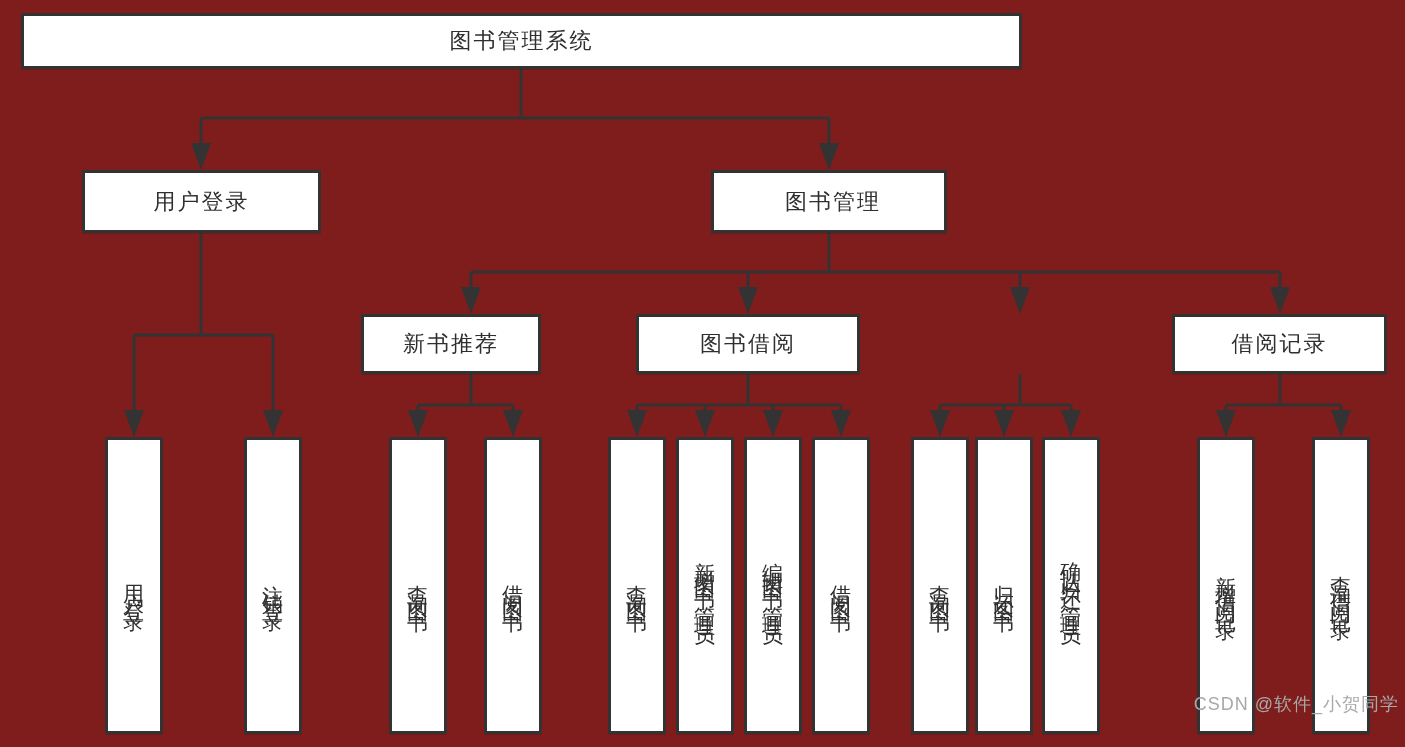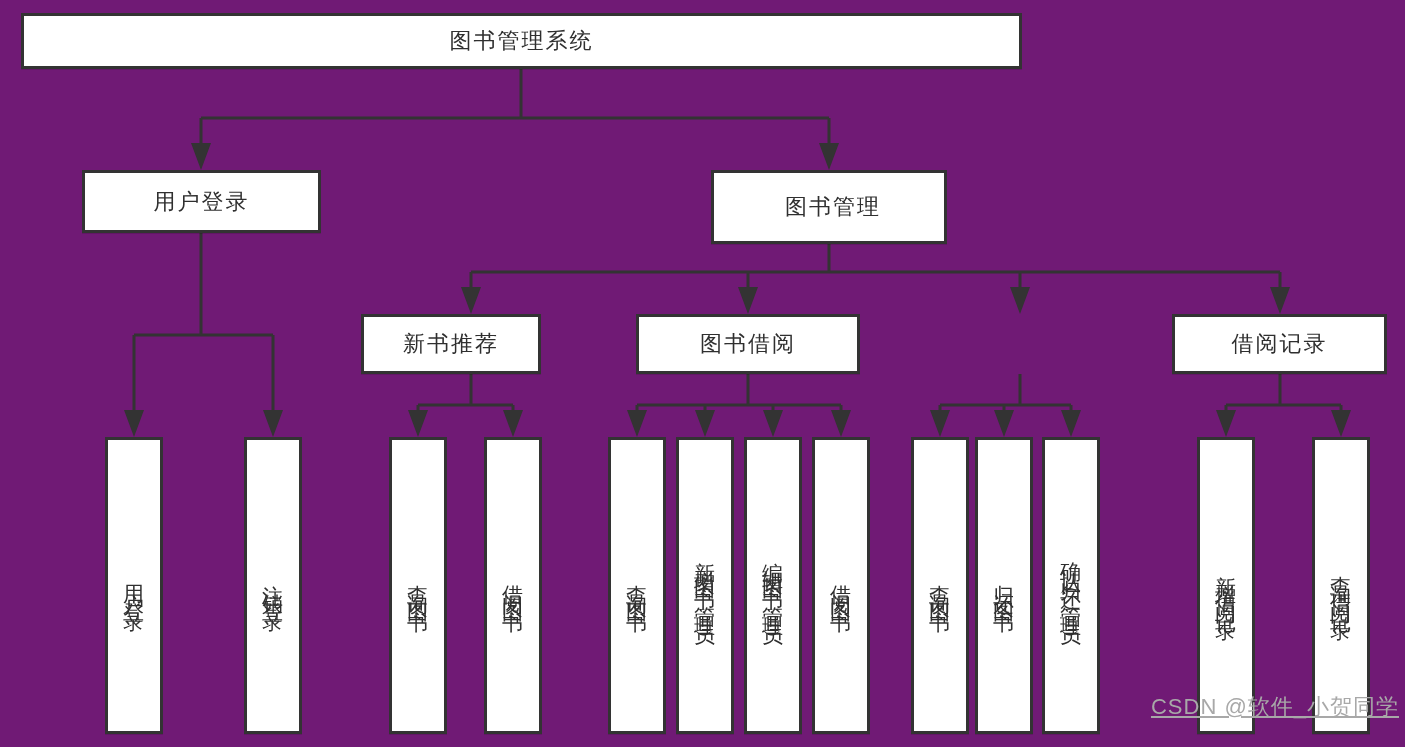--- a/index.html
+++ b/index.html
@@ -5,21 +5,21 @@
   html, body {
     margin: 0; padding: 0;
     background: #ffffff;
     width: 1405px; height: 747px;
     overflow: hidden;
     font-family: "Liberation Sans", sans-serif;
   }
   #stage {
     position: relative;
     width: 1405px; height: 747px;
-    background: #701a75;
+    background: #7f1d1d;
   }
   #wires {
     position: absolute; left: 0; top: 0;
     width: 1405px; height: 747px;
   }
   .box {
     position: absolute;
     background: #ffffff;
     border: 3px solid #333333;
     box-sizing: border-box;
@@ -38,24 +38,23 @@
     writing-mode: vertical-rl;
     text-orientation: mixed;
     font-size: 21px;
     letter-spacing: 9px;
     line-height: 1;
   }
   .watermark {
     position: absolute;
     right: 6px;
     top: 692px;
-    font-size: 22px;
+    font-size: 18px;
     letter-spacing: 1px;
     color: #a8a8a8;
-    text-decoration: underline;
     white-space: nowrap;
   }
 </style>
 </head>
 <body>
 
 <div id="stage">
 
   <svg id="wires" viewBox="0 0 1405 747" xmlns="http://www.w3.org/2000/svg">
     <path fill="none" stroke="#333333" stroke-width="3" d="M521,69 V118 M201,118 H829 M201,118 V146 M829,118 V146
@@ -70,21 +69,21 @@
              M124,410 h20 l-10,27 z  M263,410 h20 l-10,27 z
              M408,410 h20 l-10,27 z  M503,410 h20 l-10,27 z
              M627,410 h20 l-10,27 z  M695,410 h20 l-10,27 z  M763,410 h20 l-10,27 z  M831,410 h20 l-10,27 z
              M930,410 h20 l-10,27 z  M994,410 h20 l-10,27 z  M1061,410 h20 l-10,27 z
              M1216,410 h20 l-10,27 z M1331,410 h20 l-10,27 z"></path>
   </svg>
 
   <div class="box h-box" style="left:21px; top:13px; width:1001px; height:56px;">图书管理系统</div>
 
   <div class="box h-box" style="left:82px; top:170px; width:239px; height:63px;">用户登录</div>
-  <div class="box h-box" style="left:711px; top:170px; width:236px; height:74px;padding-left:8px;">图书管理</div>
+  <div class="box h-box" style="left:711px; top:170px; width:236px; height:63px;padding-left:8px;">图书管理</div>
 
   <div class="box h-box" style="left:361px; top:314px; width:180px; height:60px;">新书推荐</div>
   <div class="box h-box" style="left:636px; top:314px; width:224px; height:60px;">图书借阅</div>
   <div class="box h-box" style="left:1172px; top:314px; width:215px; height:60px;">借阅记录</div>
 
   <div class="box v-box" style="left:105px; top:437px; width:58px; height:297px;">用户登录</div>
   <div class="box v-box" style="left:244px; top:437px; width:58px; height:297px;">注销登录</div>
 
   <div class="box v-box" style="left:389px; top:437px; width:58px; height:297px;">查询图书</div>
   <div class="box v-box" style="left:484px; top:437px; width:58px; height:297px;">借阅图书</div>

